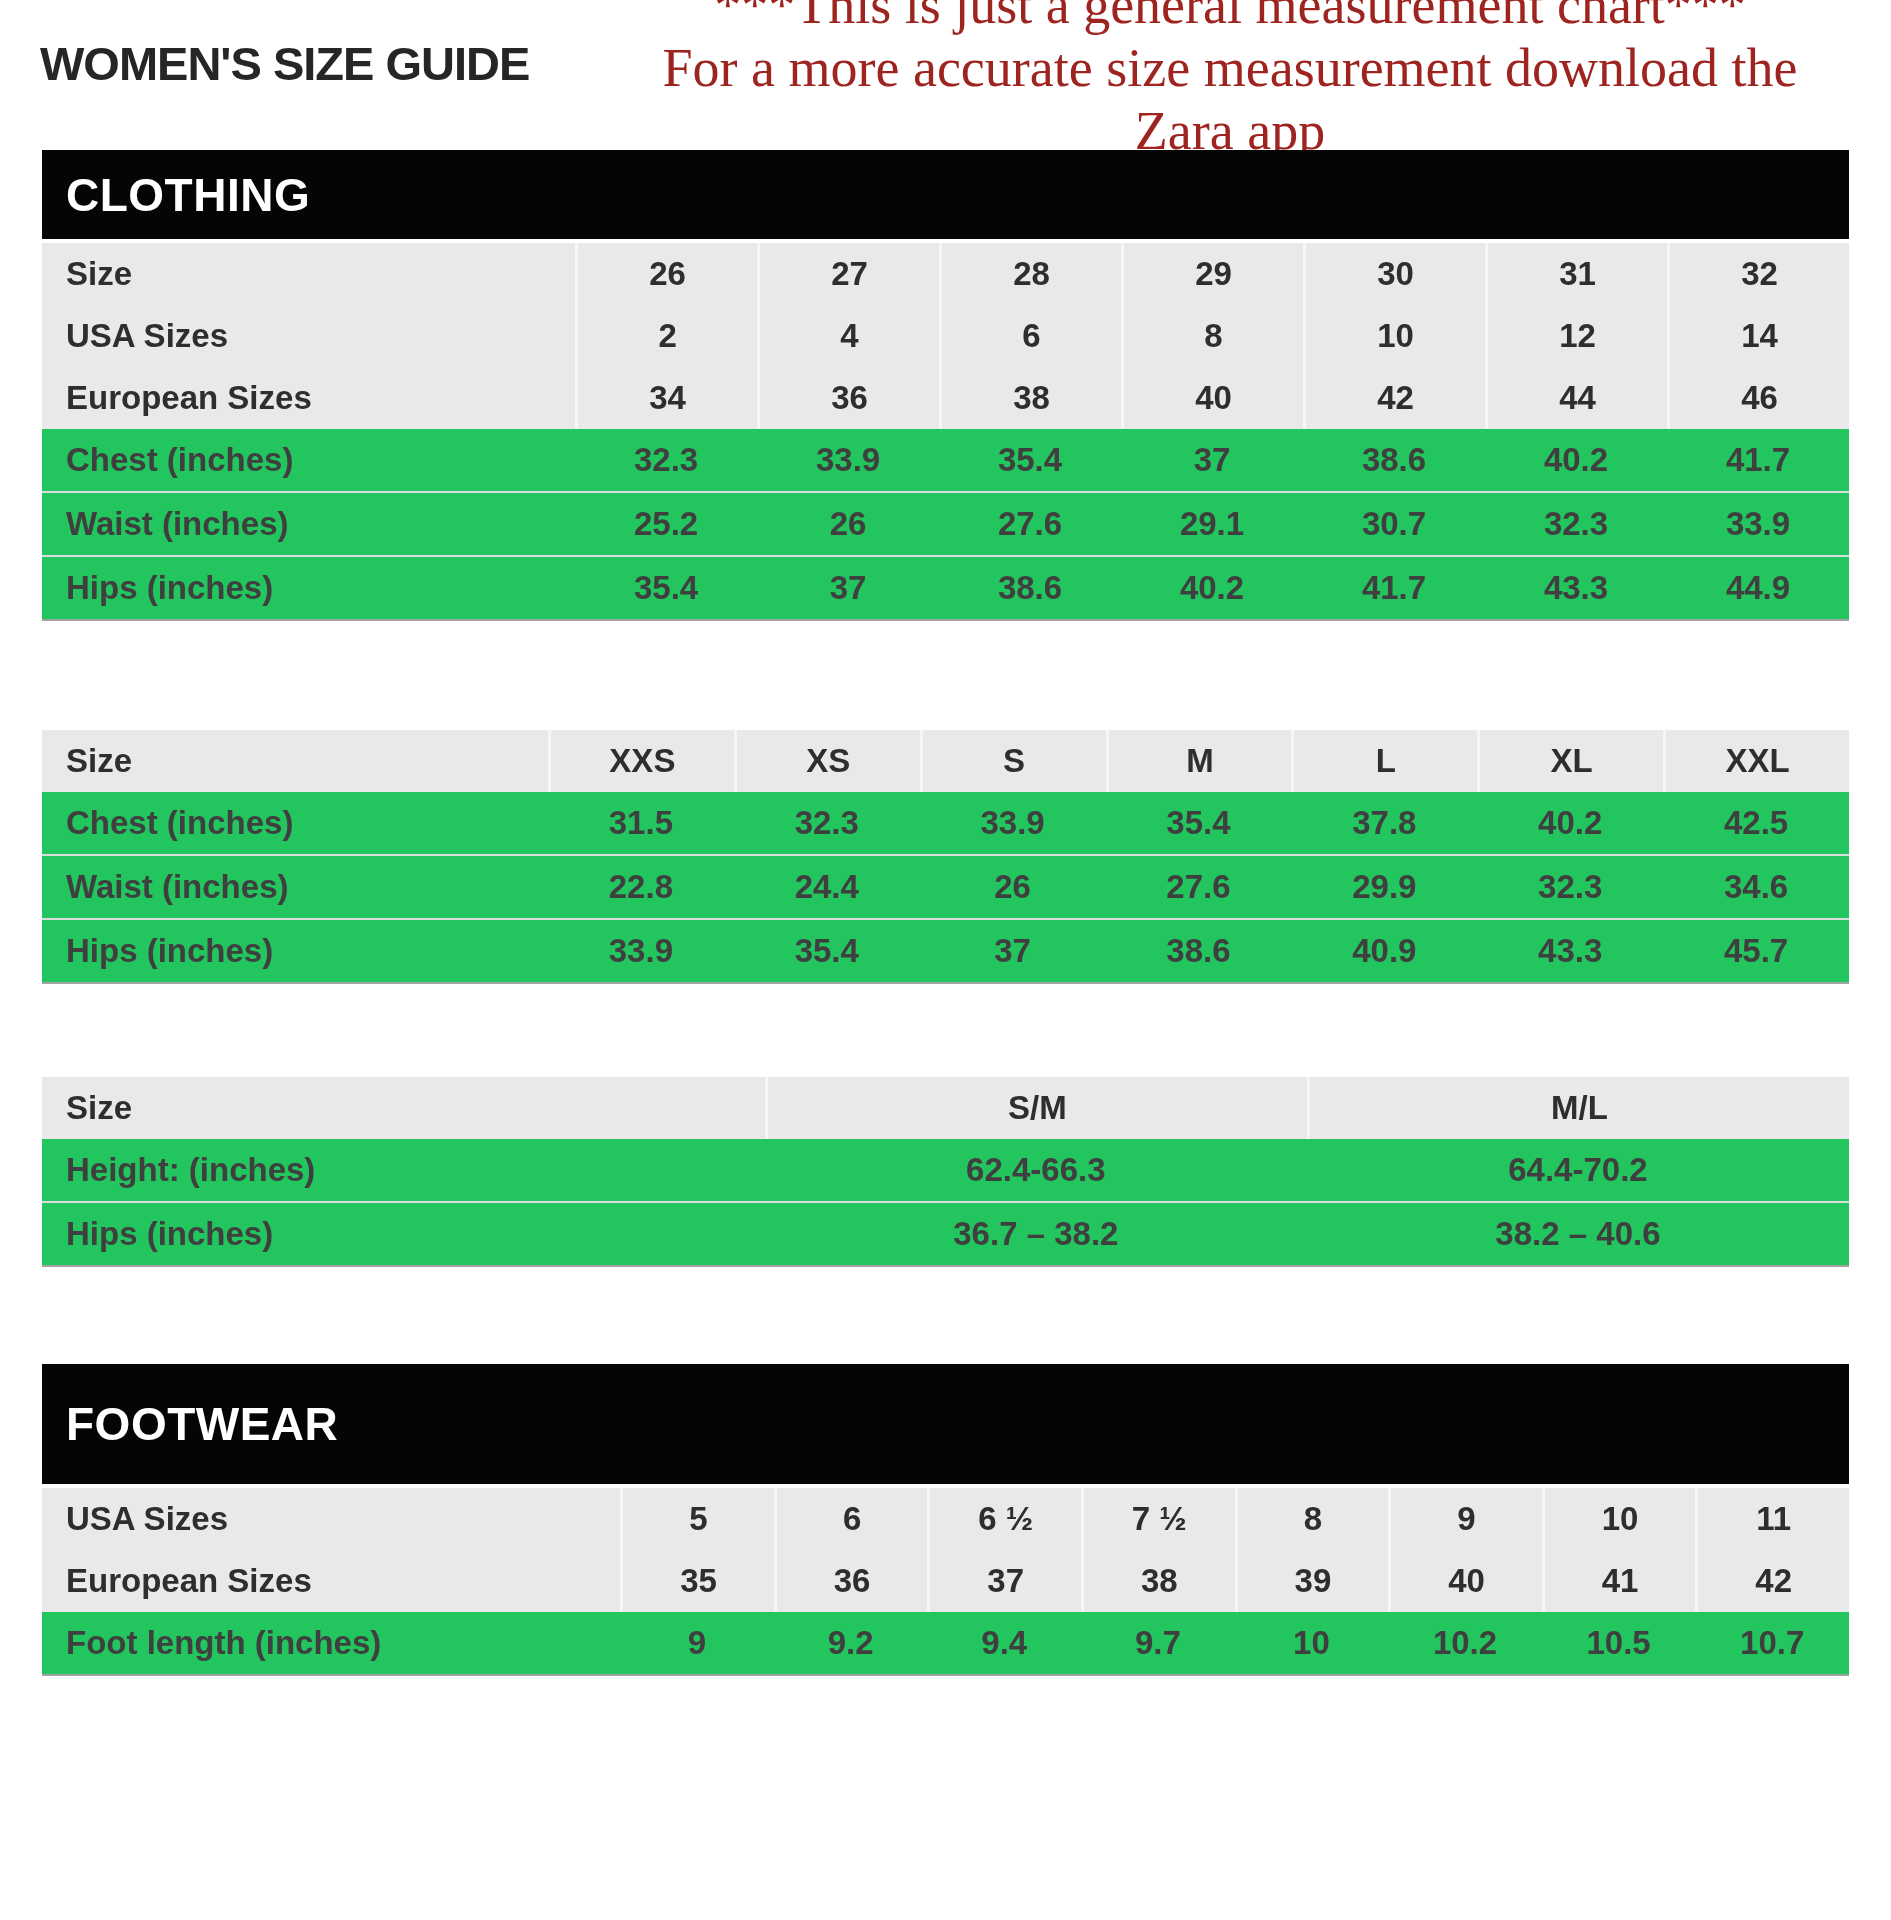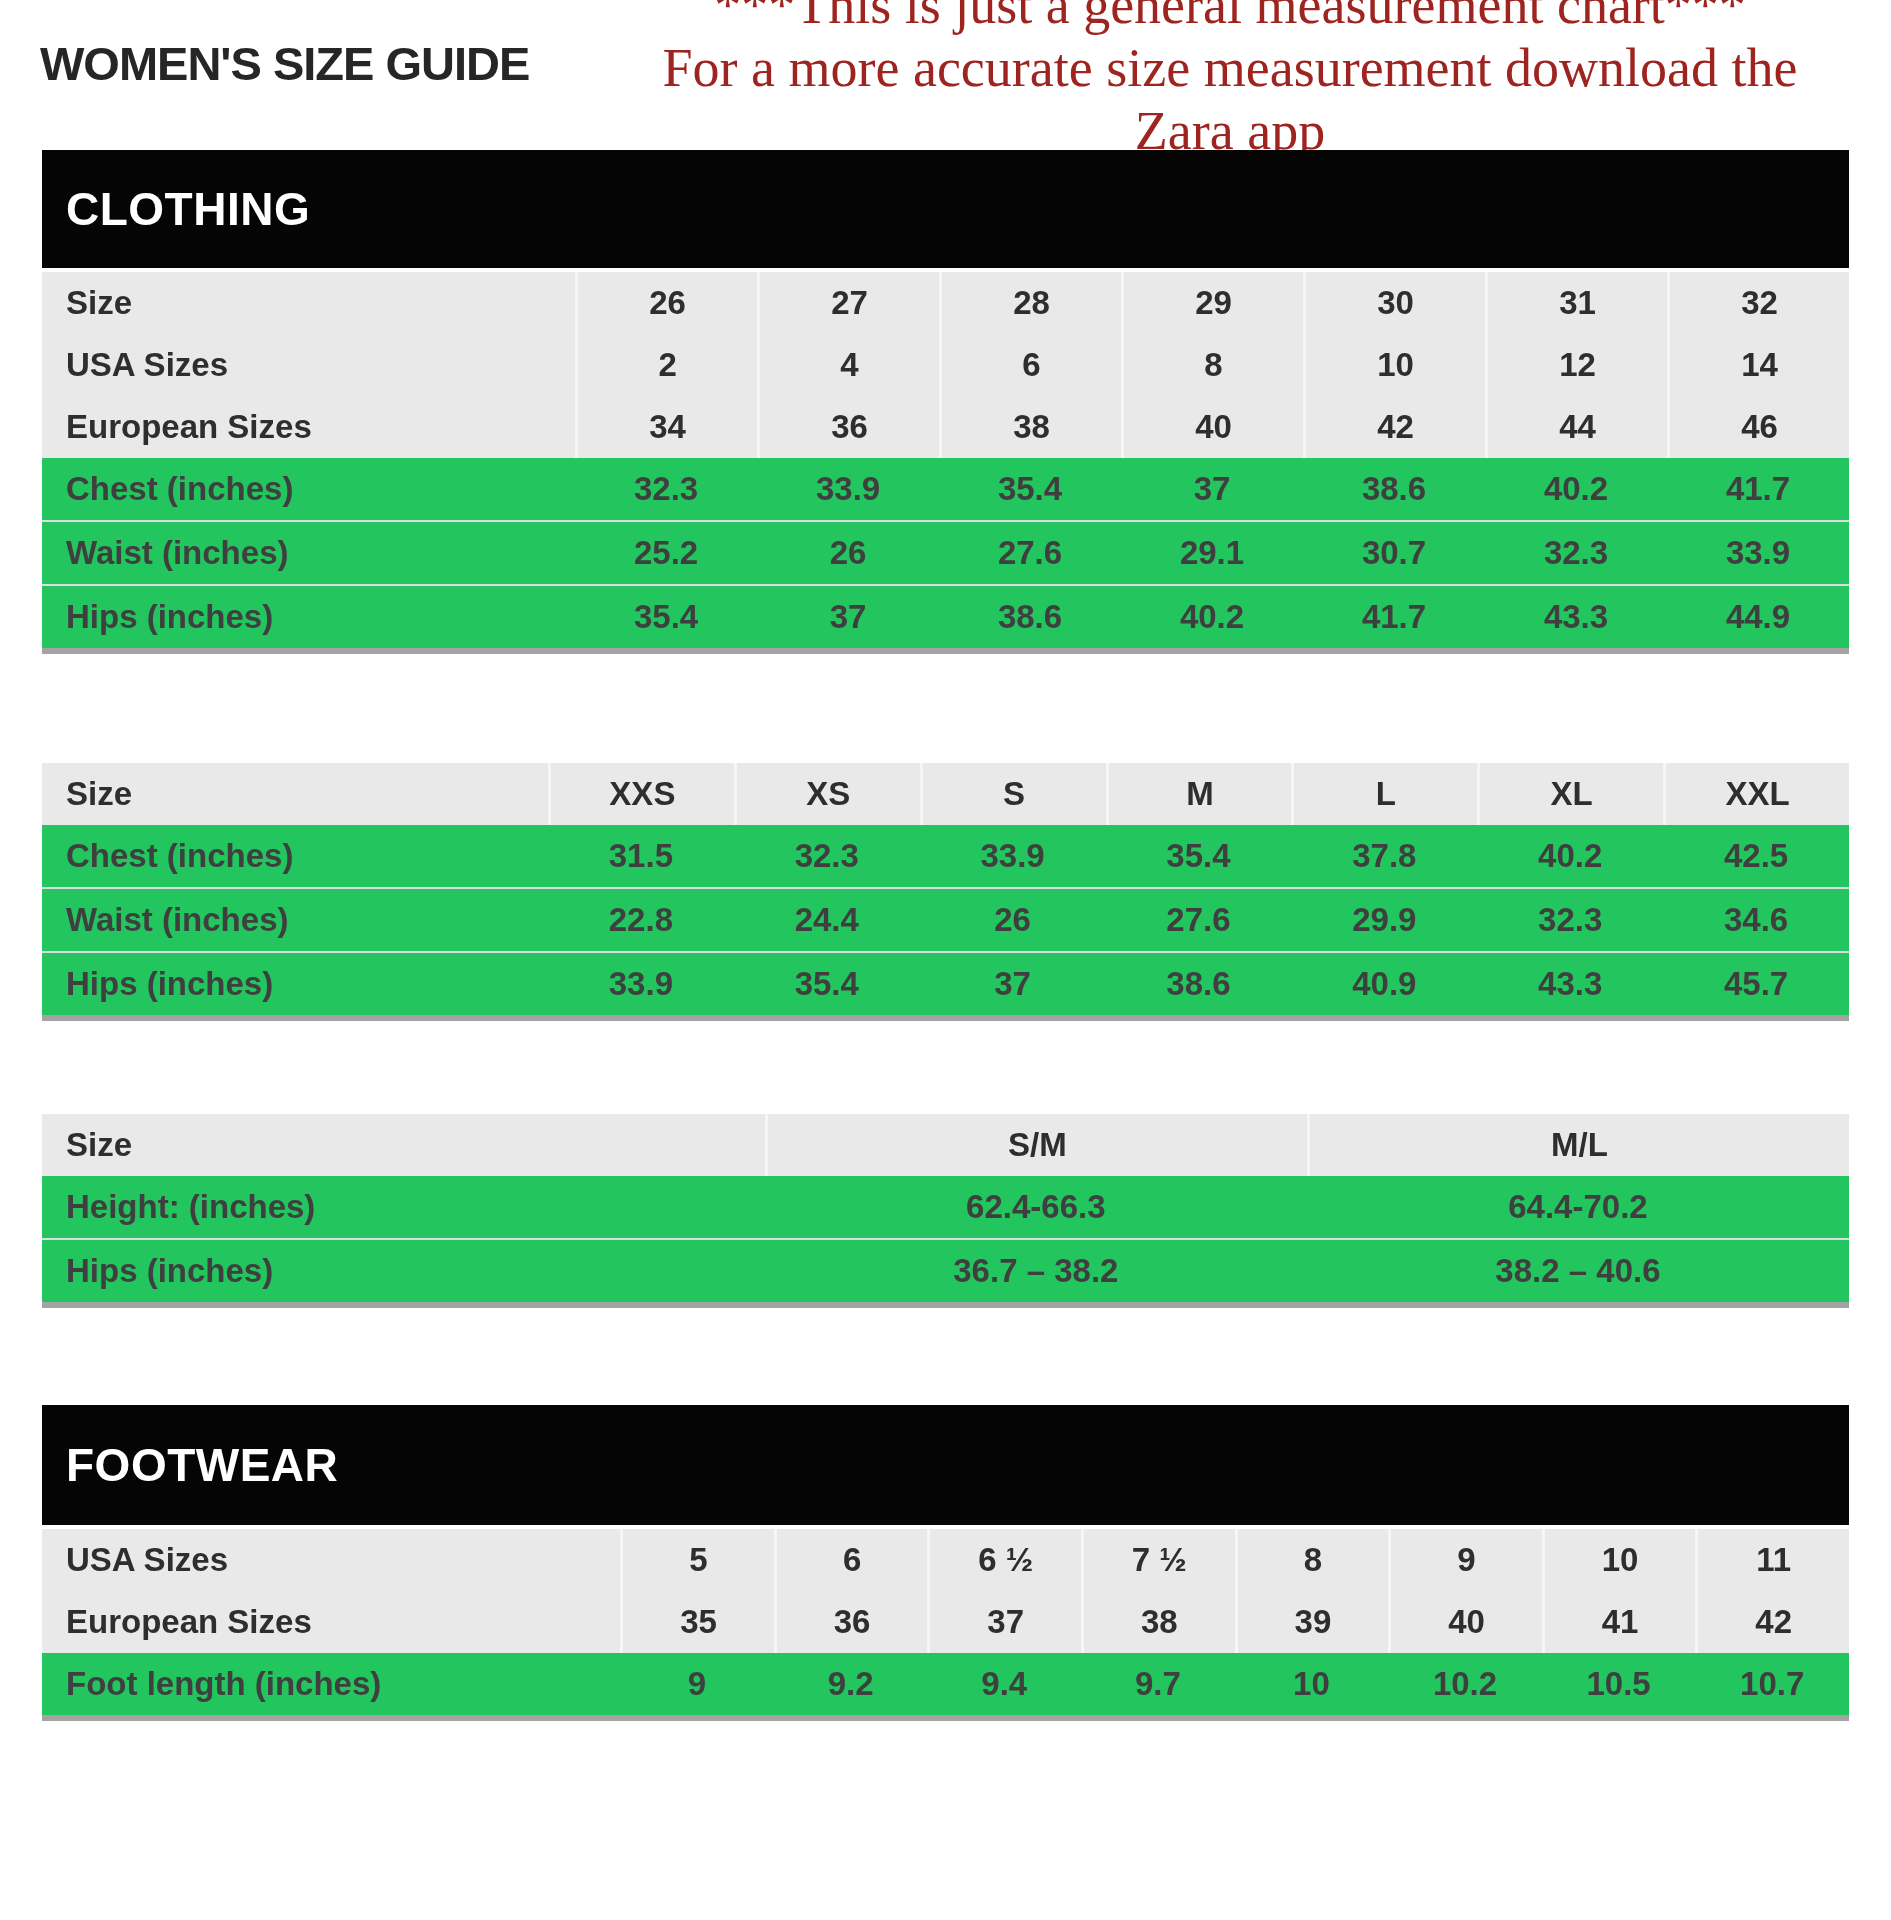--- a/index.html
+++ b/index.html
@@ -16,31 +16,31 @@
     white-space:nowrap;
   }
   .notice{
     position:absolute;left:610px;top:-26px;width:1240px;
     font-family:"Liberation Serif","DejaVu Serif",serif;
     font-size:54px;line-height:63px;text-align:center;color:#9e2420;
   }
   
   .section{margin:0 42px;}
   .banner{
-    height:118px;background:#050505;color:#ffffff;
+    height:89px;background:#050505;color:#ffffff;
     display:flex;align-items:center;padding-left:24px;
     font-size:46px;font-weight:bold;letter-spacing:.5px;
     margin-bottom:4px;
   }
   .banner.tall{height:120px;}
   .sizetable{width:100%;}
   .row{display:grid;align-items:center;height:62px;}
   .row.hdr{background:#e9e9e9;font-weight:bold;color:#2e2e2e;}
   .row.data{background:#22c55e;color:#3f3f3f;border-bottom:2px solid #dcdcdc;font-weight:bold;}
-  .sizetable .row.data:last-child{border-bottom:6px solid #a3a3a3;}
+  .sizetable .row.data:last-child{border-bottom:2px solid #a3a3a3;}
   .cell{font-size:33px;}
   .cell.label{padding-left:24px;}
   .cell.val{text-align:center;}
   .row.hdr .cell.val{border-left:3px solid #f6f6f6;height:100%;display:flex;align-items:center;justify-content:center;}
   
   .cols-7a{grid-template-columns:29.5% repeat(7,1fr);}
   .cols-7b{grid-template-columns:28% repeat(7,1fr);}
   .cols-2{grid-template-columns:40% repeat(2,1fr);}
   .cols-8{grid-template-columns:32% repeat(8,1fr);}
   

